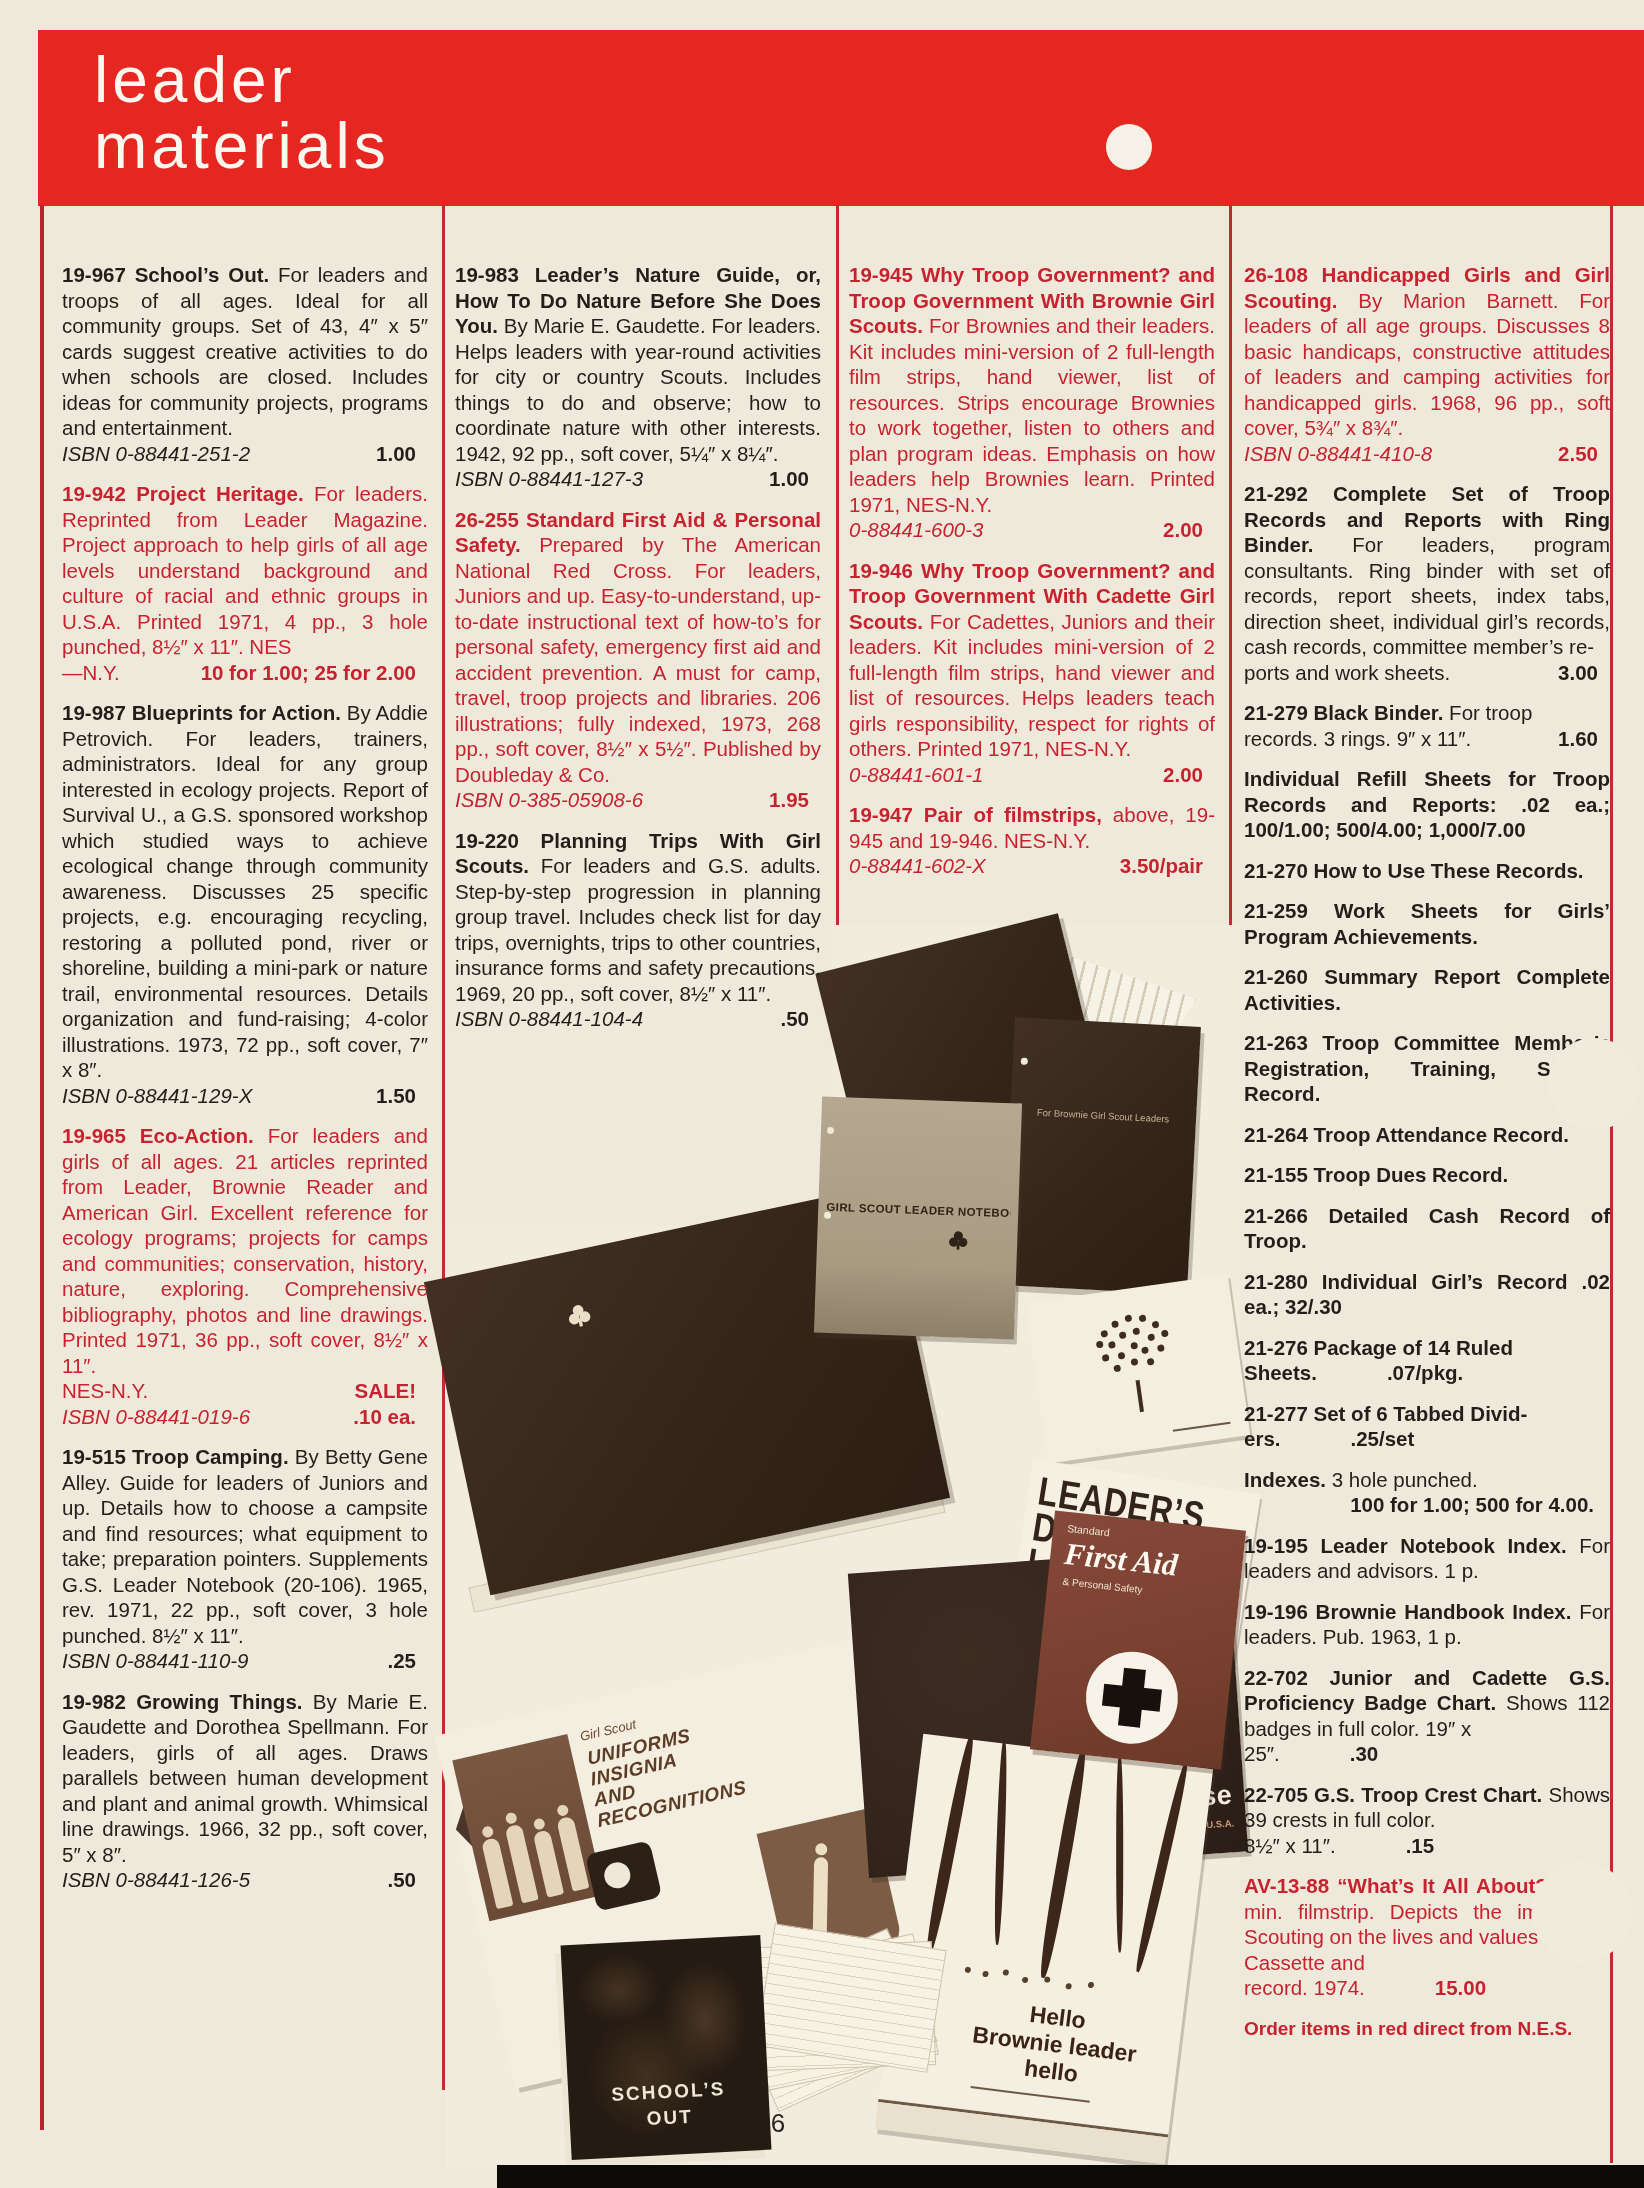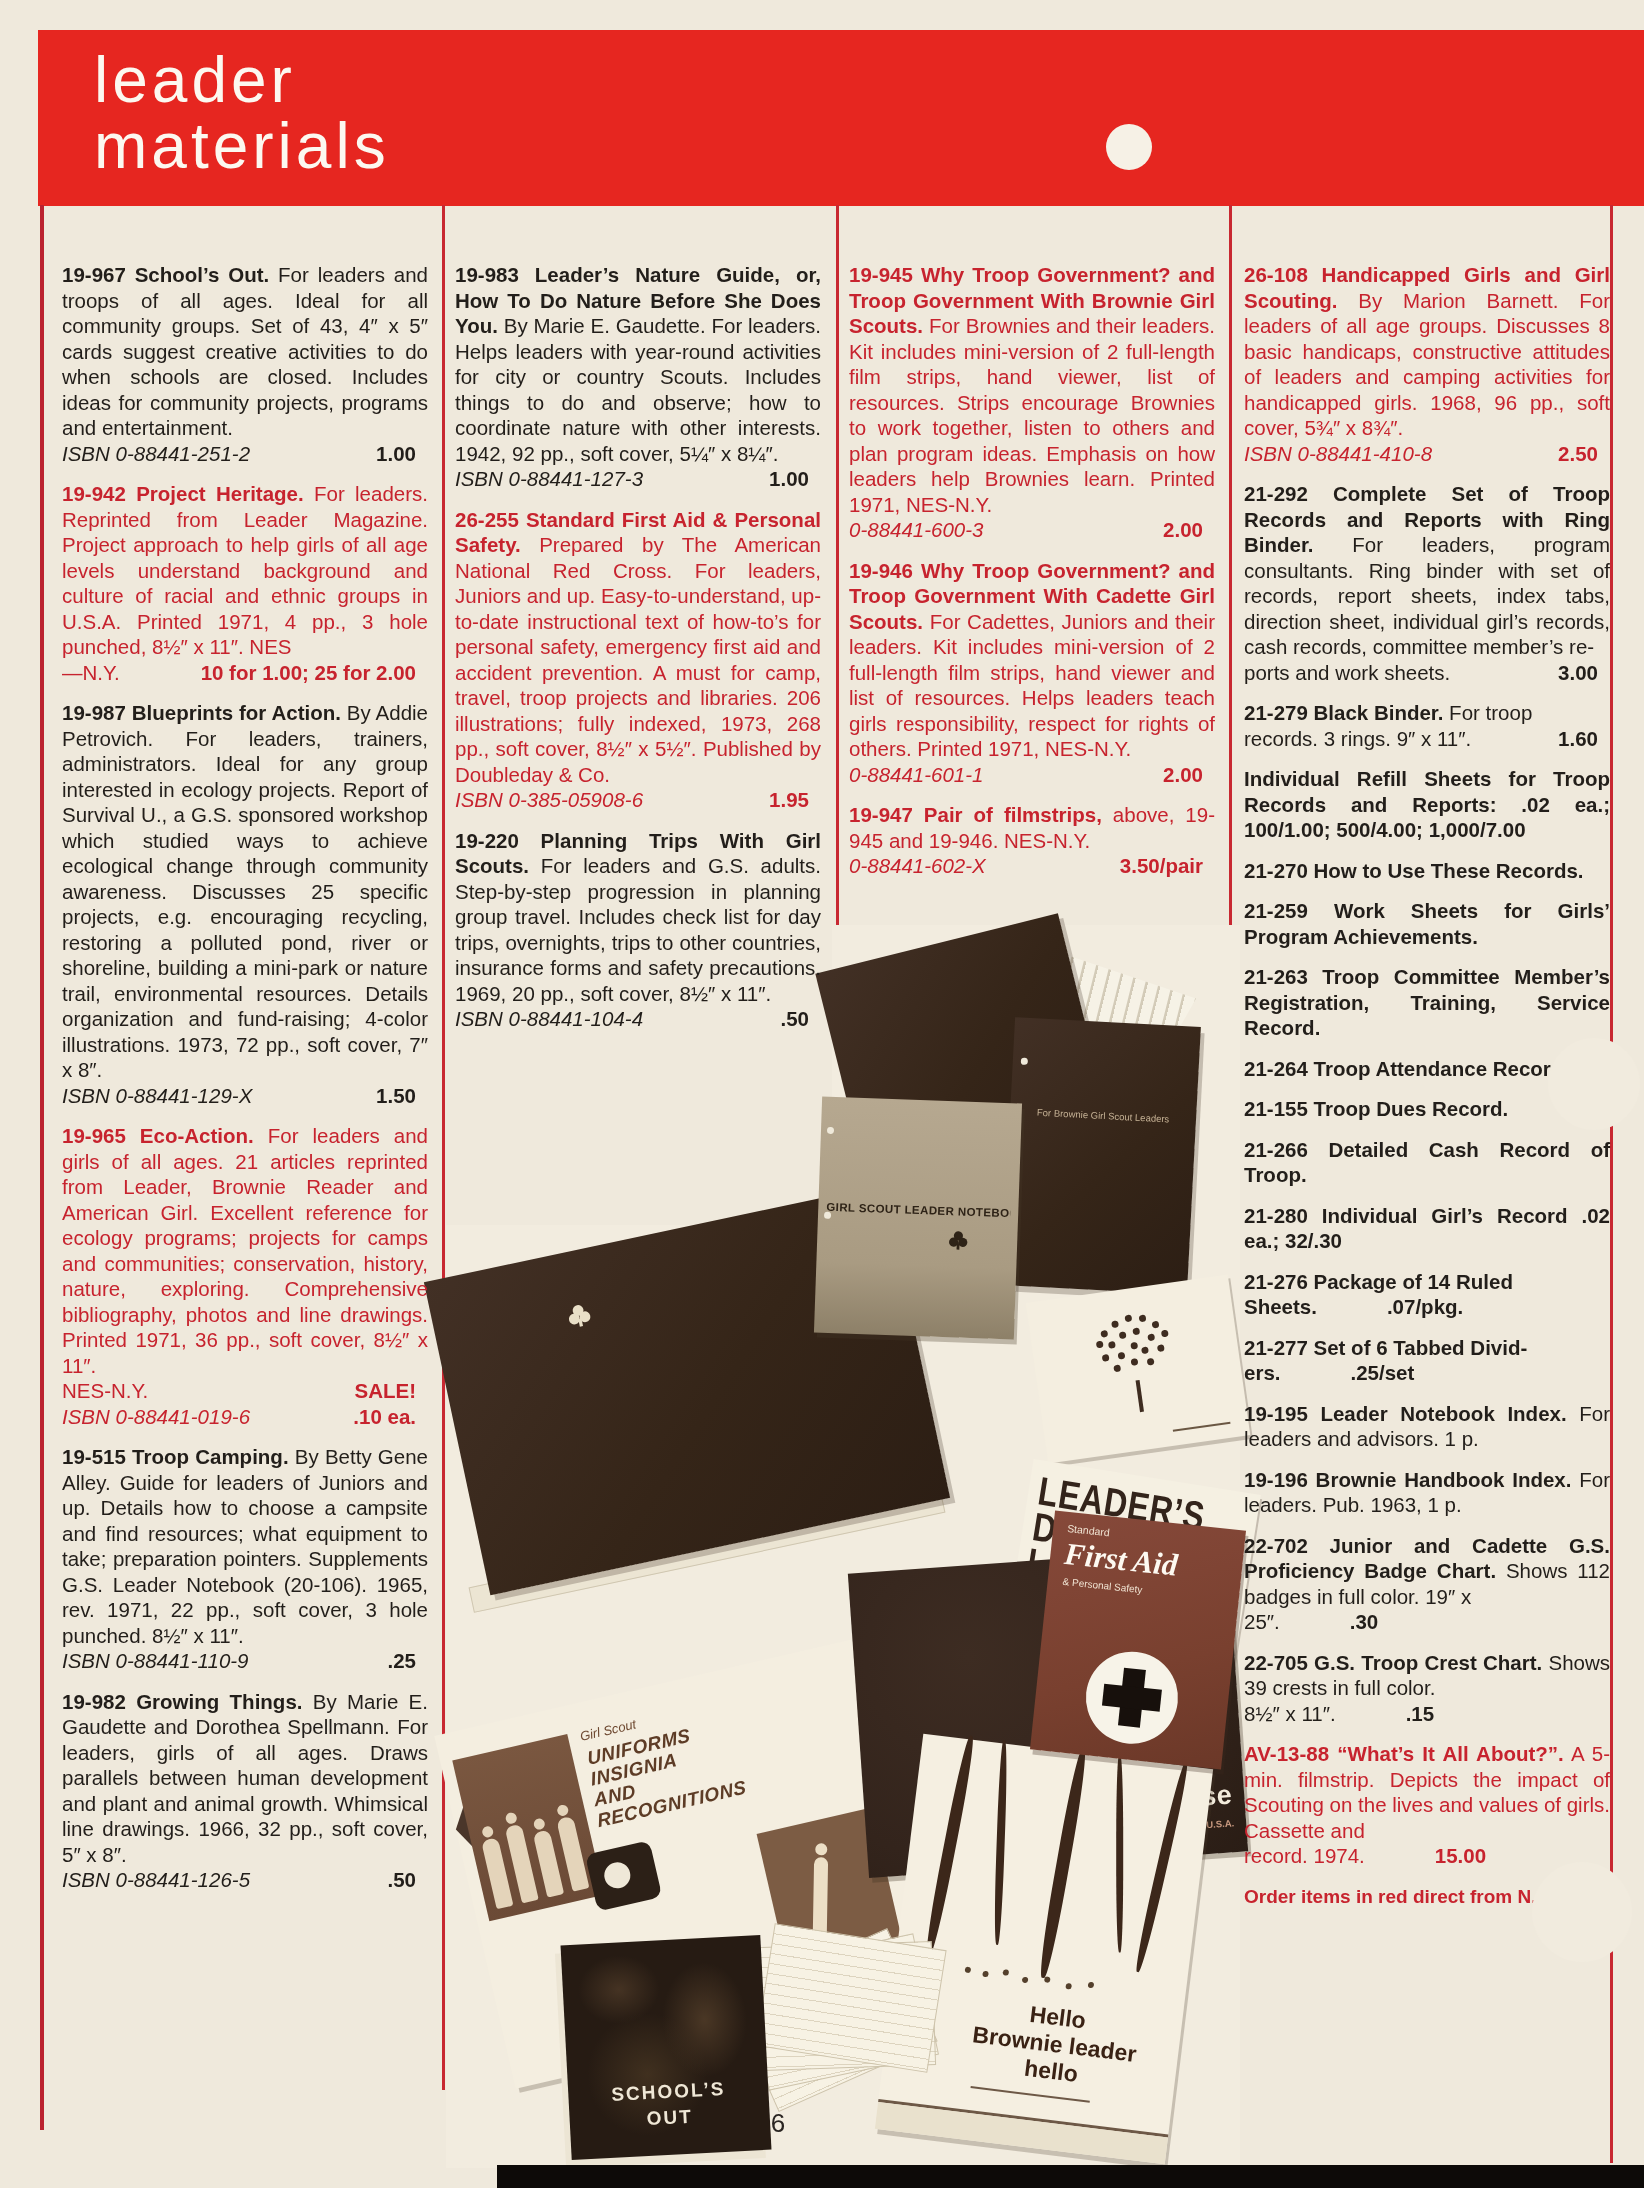--- a/index.html
+++ b/index.html
@@ -408,20 +408,23 @@
     <div class="entry">
       <p class="body"><span class="b">Individual Refill Sheets for Troop Records and Reports: .02 ea.; 100/1.00; 500/4.00; 1,000/7.00</span></p>
     </div>
     <div class="entry">
       <p class="body"><span class="b">21-270 How to Use These Records.</span></p>
     </div>
     <div class="entry">
       <p class="body"><span class="b">21-259 Work Sheets for Girls’ Program Achievements.</span></p>
     </div>
     <div class="entry">
+      <p class="body"><span class="b">21-260 Summary Report Complete Activities.</span></p>
+    </div>
+    <div class="entry">
       <p class="body"><span class="b">21-263 Troop Committee Member’s Registration, Training, Service Record.</span></p>
     </div>
     <div class="entry">
       <p class="body"><span class="b">21-264 Troop Attendance Record.</span></p>
     </div>
     <div class="entry">
       <p class="body"><span class="b">21-155 Troop Dues Record.</span></p>
     </div>
     <div class="entry">
       <p class="body"><span class="b">21-266 Detailed Cash Record of Troop.</span></p>
@@ -431,20 +434,24 @@
     </div>
     <div class="entry">
       <p class="body"><span class="b">21-276 Package of 14 Ruled</span></p>
       <div class="tail gap"><span class="lt b">Sheets.</span><span class="rt">.07/pkg.</span></div>
     </div>
     <div class="entry">
       <p class="body"><span class="b">21-277 Set of 6 Tabbed Divid-</span></p>
       <div class="tail gap"><span class="lt b">ers.</span><span class="rt">.25/set</span></div>
     </div>
     <div class="entry">
+      <p class="body"><span class="b">Indexes.</span><span> 3 hole punched.</span></p>
+      <div class="tail right"><span class="rt">100 for 1.00; 500 for 4.00.</span></div>
+    </div>
+    <div class="entry">
       <p class="body"><span class="b">19-195 Leader Notebook Index.</span><span> For leaders and advisors. 1 p.</span></p>
     </div>
     <div class="entry">
       <p class="body"><span class="b">19-196 Brownie Handbook Index.</span><span> For leaders. Pub. 1963, 1 p.</span></p>
     </div>
     <div class="entry">
       <p class="body"><span class="b">22-702 Junior and Cadette G.S. Proficiency Badge Chart.</span><span> Shows 112 badges in full color. 19″ x</span></p>
       <div class="tail gap"><span class="lt">25″.</span><span class="rt">.30</span></div>
     </div>
     <div class="entry">

